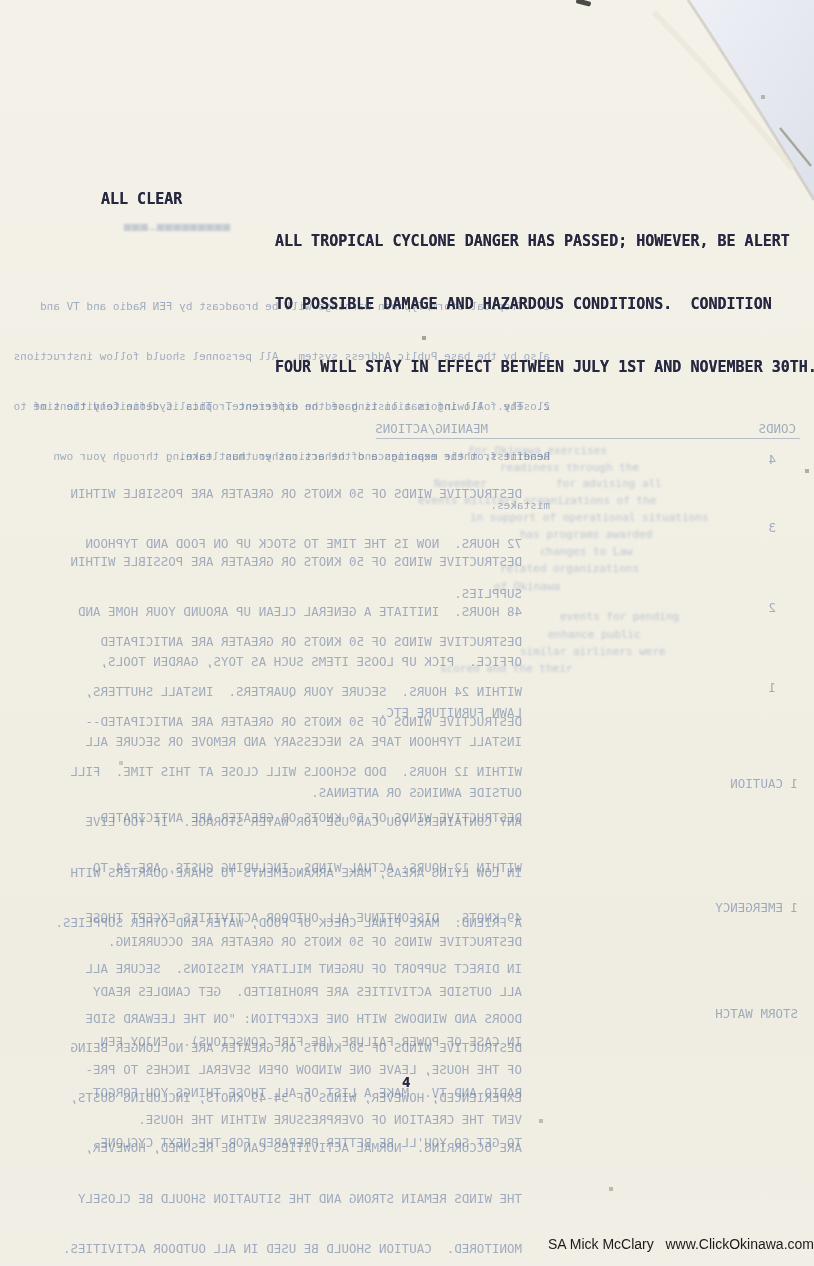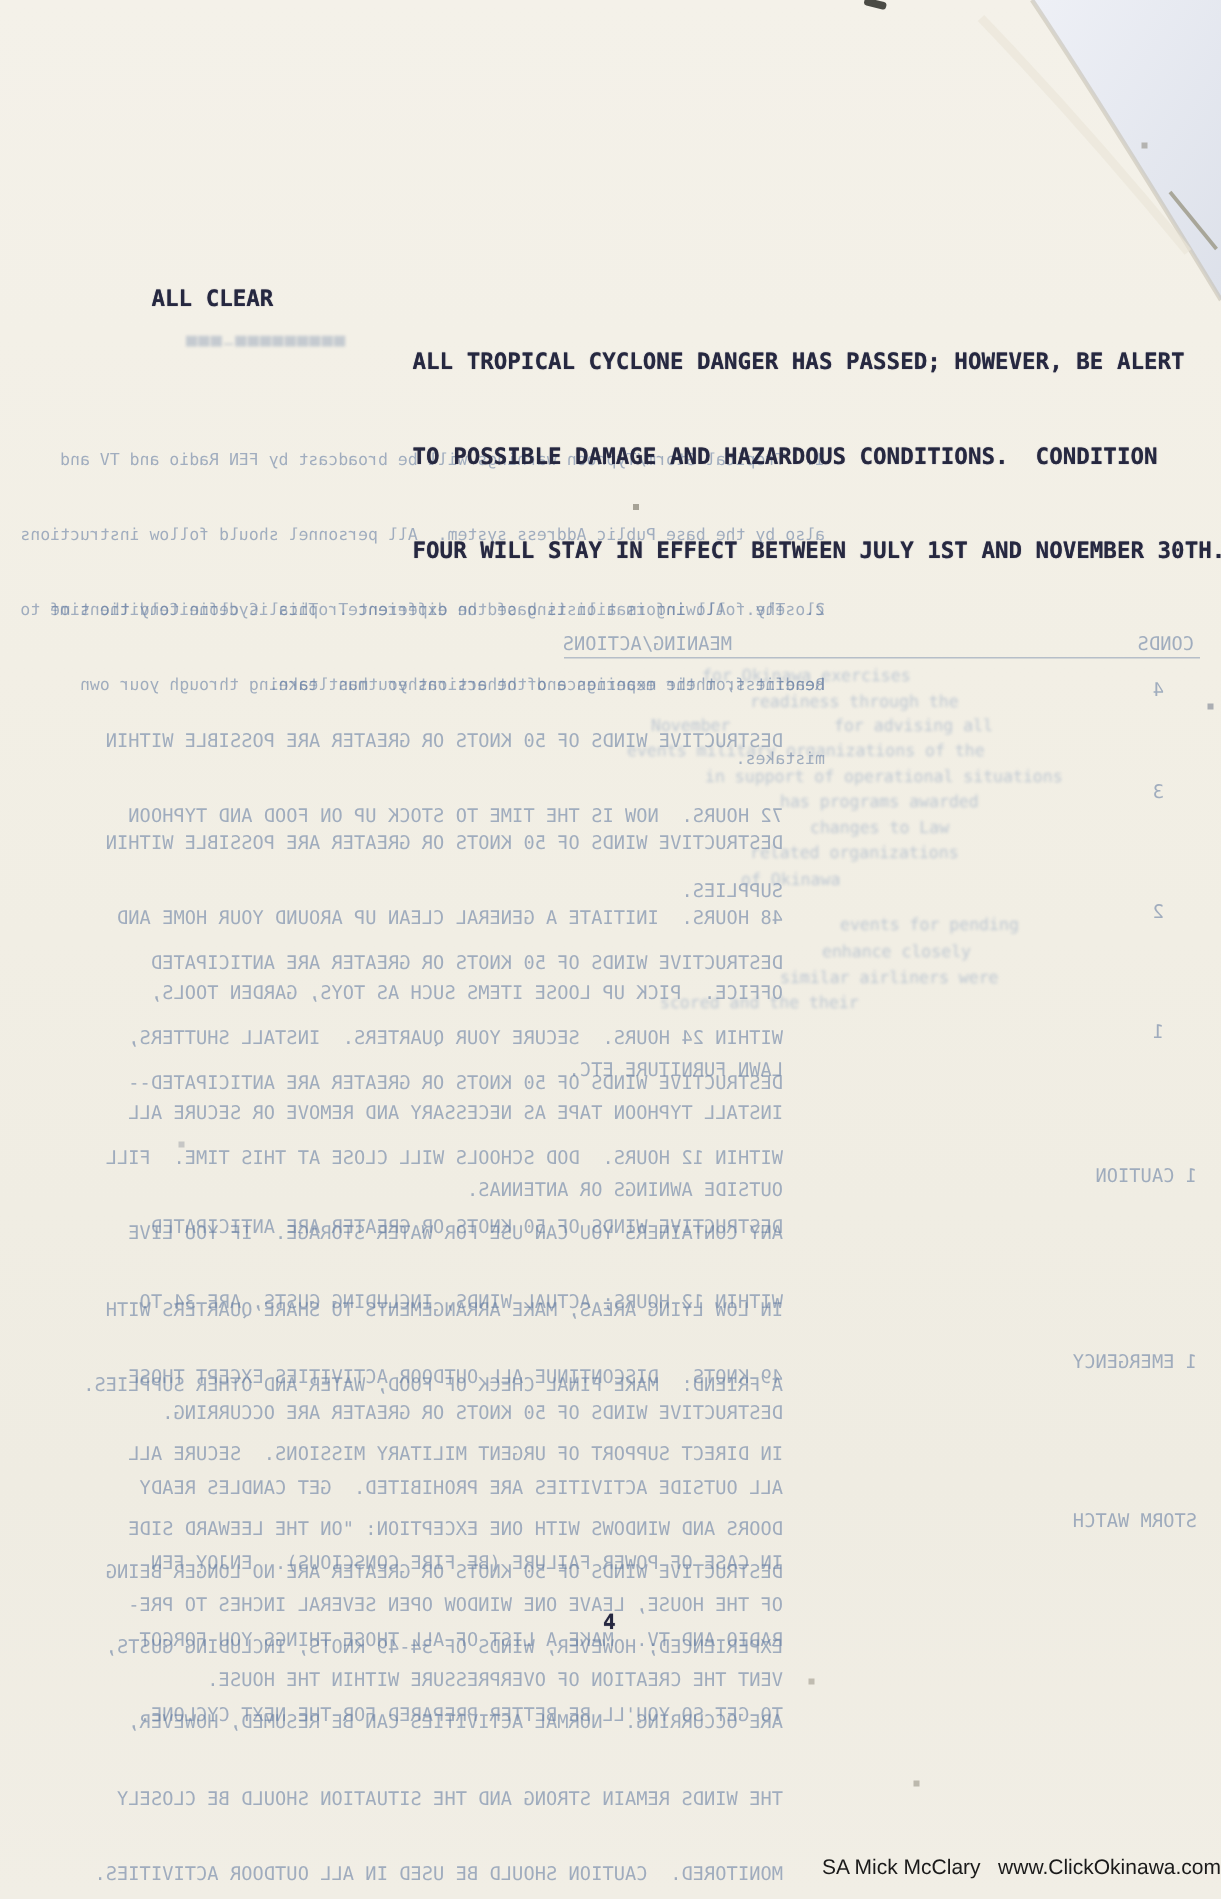--- a/index.html
+++ b/index.html
@@ -51,21 +51,21 @@
     <span style="left:500px;top:461px">readiness through the</span>
     <span style="left:434px;top:477px">November</span>
     <span style="left:556px;top:477px">for advising all</span>
     <span style="left:418px;top:494px">events military organizations of the</span>
     <span style="left:470px;top:511px">in support of operational situations</span>
     <span style="left:520px;top:528px">has programs awarded</span>
     <span style="left:540px;top:545px">changes to Law</span>
     <span style="left:500px;top:562px">related organizations</span>
     <span style="left:494px;top:580px">of Okinawa</span>
     <span style="left:560px;top:610px">events for pending</span>
-    <span style="left:548px;top:628px">enhance closely</span>
+    <span style="left:548px;top:628px">enhance public</span>
     <span style="left:520px;top:645px">similar airliners were</span>
     <span style="left:440px;top:662px">scored and the their</span>
   </div>
 
   <div class="bleed">
     <div class="smudge" style="left:584px;top:217px">▄▄▄▄▄▄▄▄▄ ▄▄▄</div>
 
     <div class="blk intro" style="left:264px;top:266px">
       <span class="ln">1.  Tropical Storm/Typhoon warnings will be broadcast by FEN Radio and TV and</span>
       <span class="ln">also by the base Public Address system.  All personnel should follow instructions</span>

